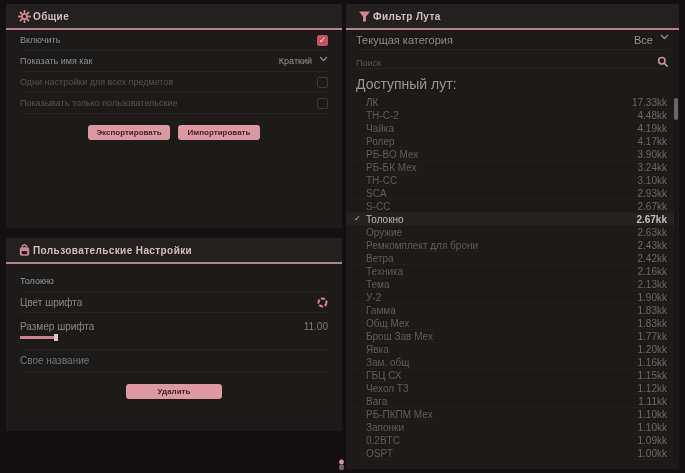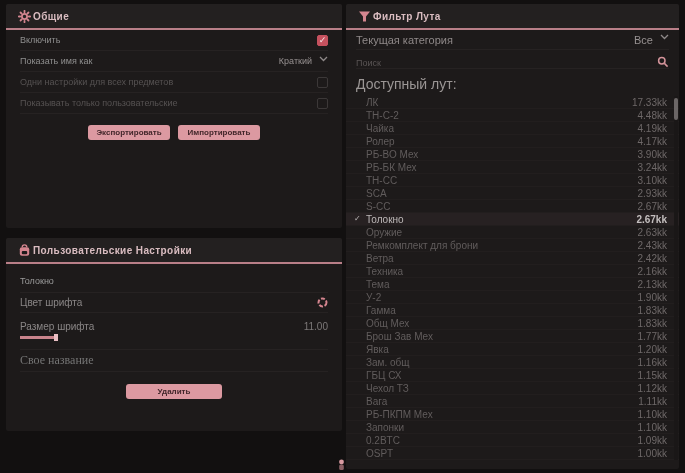--- a/index.html
+++ b/index.html
@@ -32,21 +32,21 @@
     border-bottom:1px solid #262222; }
   .c-row { display:flex; justify-content:space-between; align-items:center;
     height:20px; border-bottom:1px solid #262222; font-size:10px; color:#8a8686; }
   .c-row .val { color:#7c7878; }
   .slider-block { padding:5px 0 8px; border-bottom:1px solid #262222; }
   .slider-track { position:relative; width:100%; height:7px; }
   .slider-fill { position:absolute; left:0; top:2px; width:36px; height:3px; background:#c9848c; }
   .slider-thumb { position:absolute; left:34px; top:0; width:4px; height:7px; background:#eabfc4; }
   .name-row { height:22px; border-bottom:1px solid #262222; display:flex; align-items:center; }
   .name-row input { background:transparent; border:none; outline:none; color:#8a8686;
-    font-size:12px; font-family:Liberation Serif, serif; width:100%; }
+    font-size:10px; font-family:Liberation Sans, sans-serif; width:100%; }
   .del-row { display:flex; justify-content:center; margin-top:12px; }
 
   .f-row { display:flex; justify-content:space-between; align-items:center;
     margin:0 10px; height:20px; border-bottom:1px solid #262222; font-size:11px; color:#8f8989; }
   .f-search { display:flex; justify-content:space-between; align-items:flex-end;
     margin:0 10px; height:19px; border-bottom:1px solid #262222; }
   .f-search input { background:transparent; border:none; outline:none; width:280px;
     font-size:9px; color:#8f8989; font-family:"Liberation Sans", sans-serif; }
   .f-search input::placeholder { color:#5a5555; }
   .list-label { padding:7px 10px 4px; font-size:14px; color:#9b9695; }

